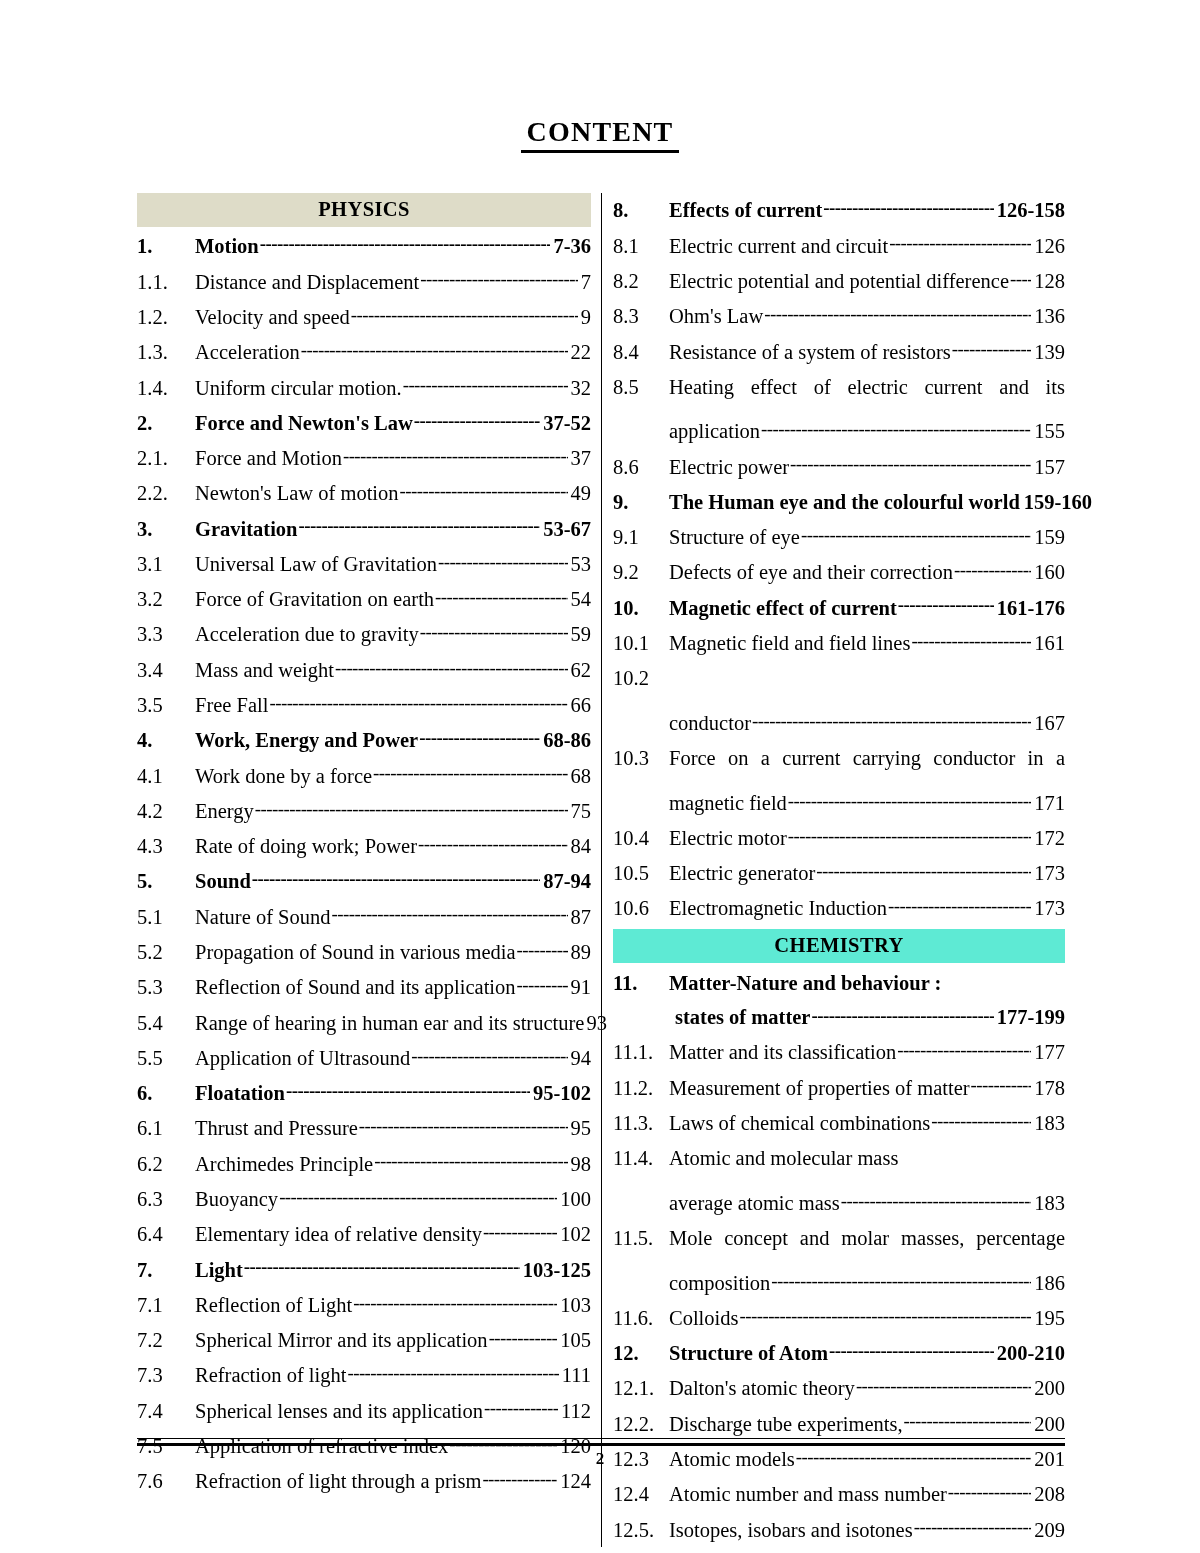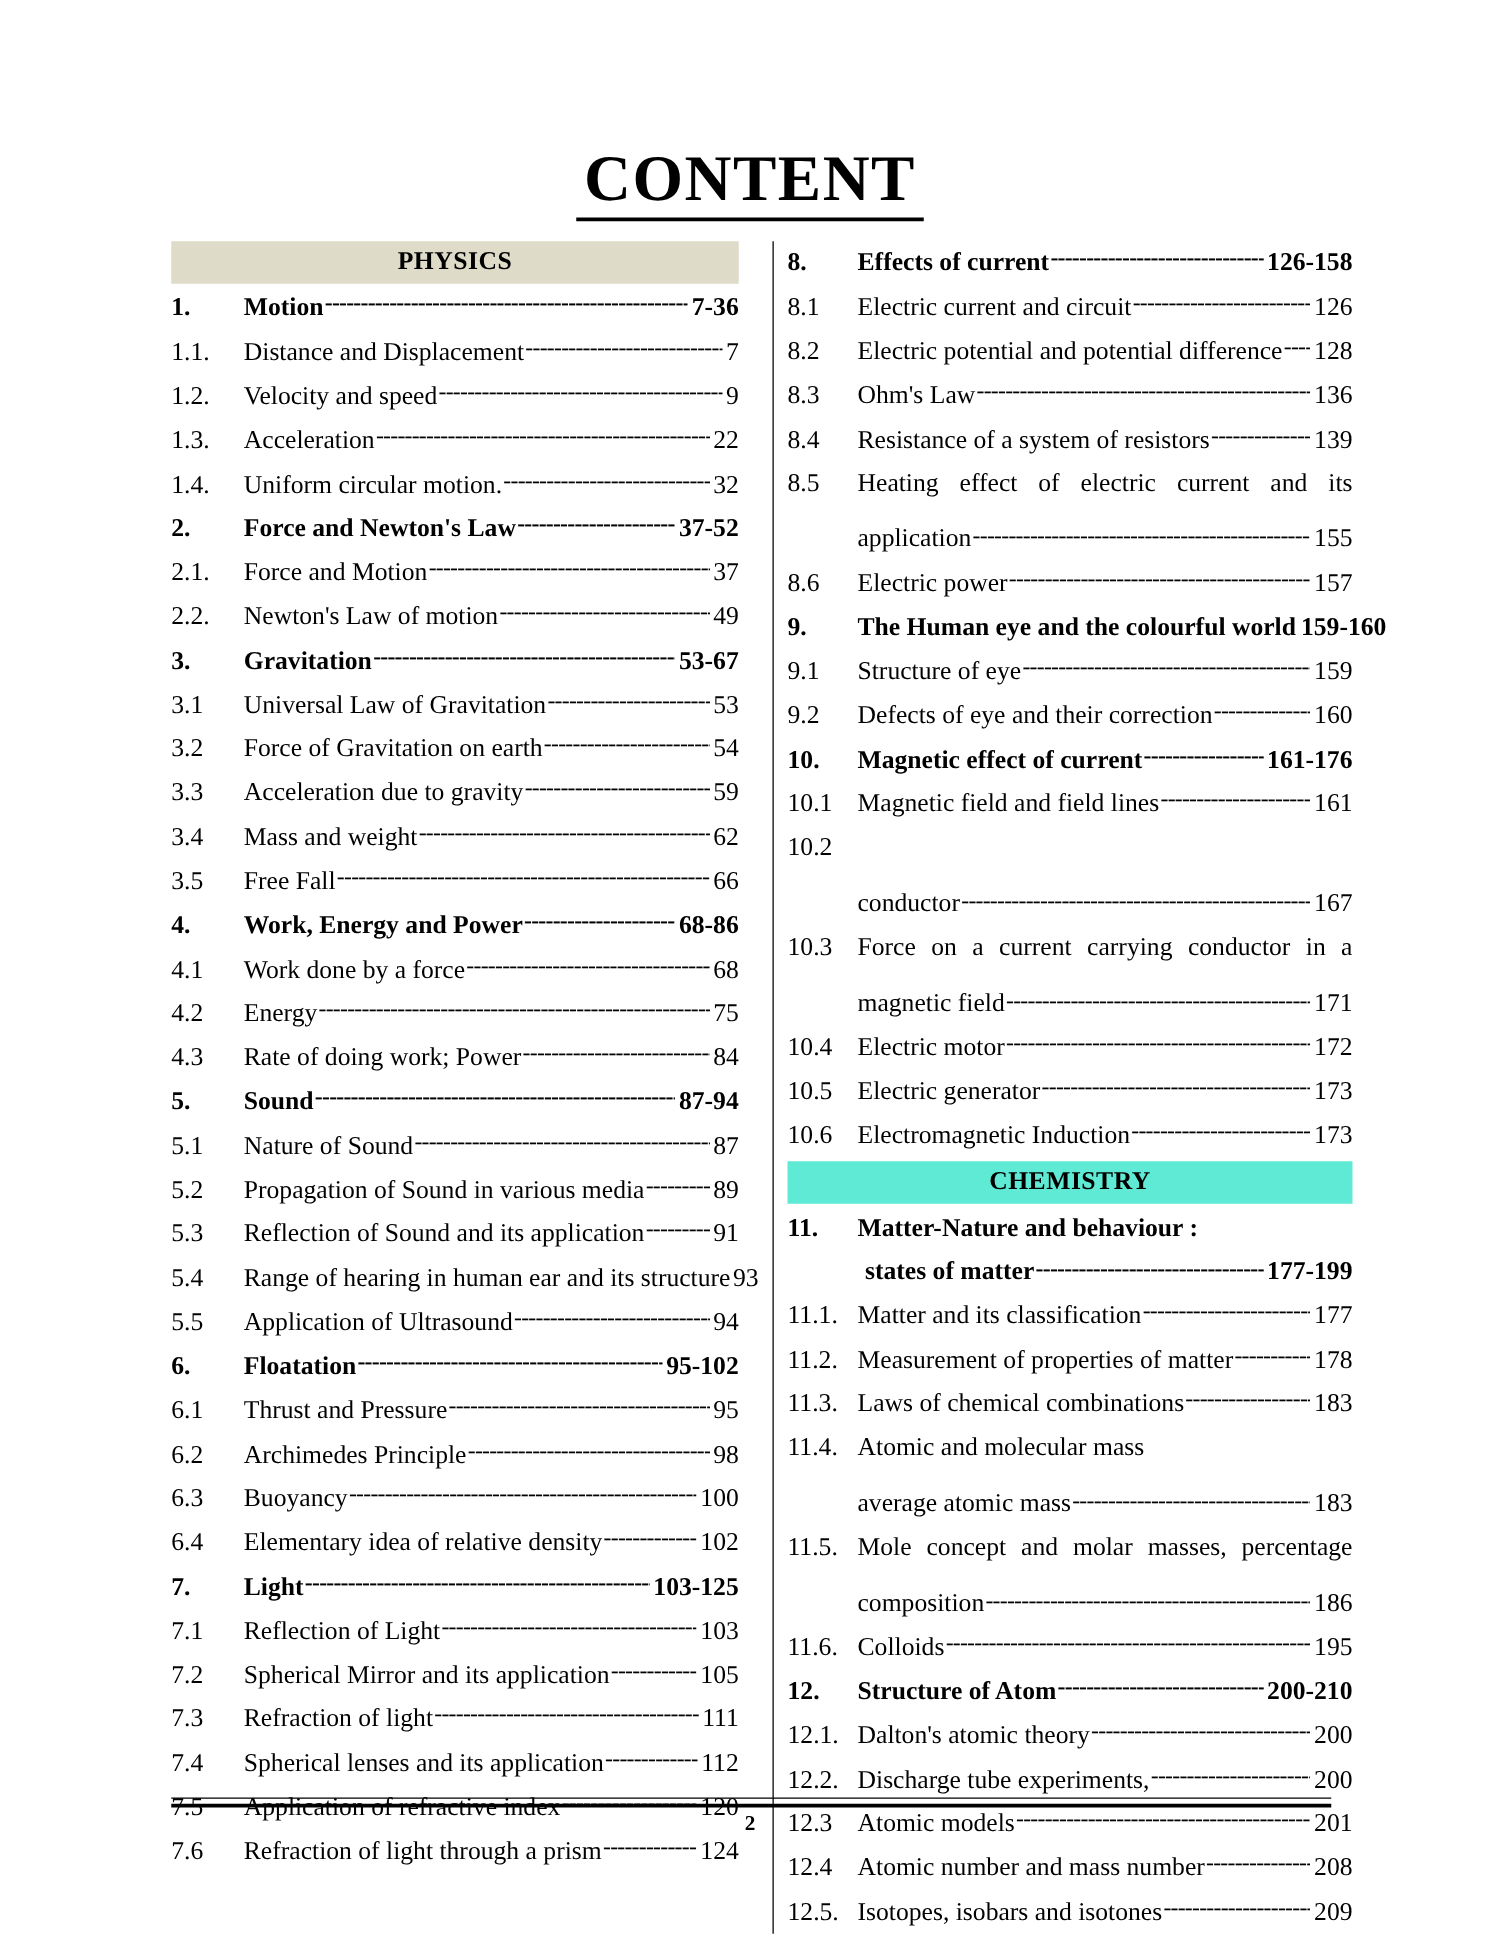--- a/index.html
+++ b/index.html
@@ -16,36 +16,35 @@
     box-sizing:border-box;
     padding:0;
   }
   
   .title-wrap{
     text-align:center;
     padding-top:118px;
   }
   .title{
     display:inline-block;
-    font-size:52px;
+    font-size:28px;
     font-weight:bold;
     letter-spacing:1.2px;
     line-height:1.0;
     border-bottom:3.5px solid #000;
     padding:0 6px 4px 6px;
   }
   
   .toc{
     position:absolute;
     left:137px;
     top:193px;
     width:928px;
     display:flex;
     align-items:stretch;
-    gap:17px;
   }
   .col{
     width:464px;
     box-sizing:border-box;
     position:relative;
   }
   .col-left{ padding-right:10px; }
   .col-right{
     border-left:1.6px solid #000;
     padding-left:11px;
@@ -73,21 +72,21 @@
   .num{
     flex:0 0 auto;
     width:58px;
     white-space:nowrap;
   }
   .col-right .num{ width:56px; }
   .body{
     flex:1 1 auto;
     min-width:0;
     display:flex;
-    align-items:flex-start;
+    align-items:center;
   }
   .label{ white-space:nowrap; }
   .leader{
     flex:1 1 auto;
     overflow:hidden;
     white-space:nowrap;
     margin:0 1px;
     letter-spacing:-0.6px;
     transform:translateY(-3px);
     font-size:19px;

